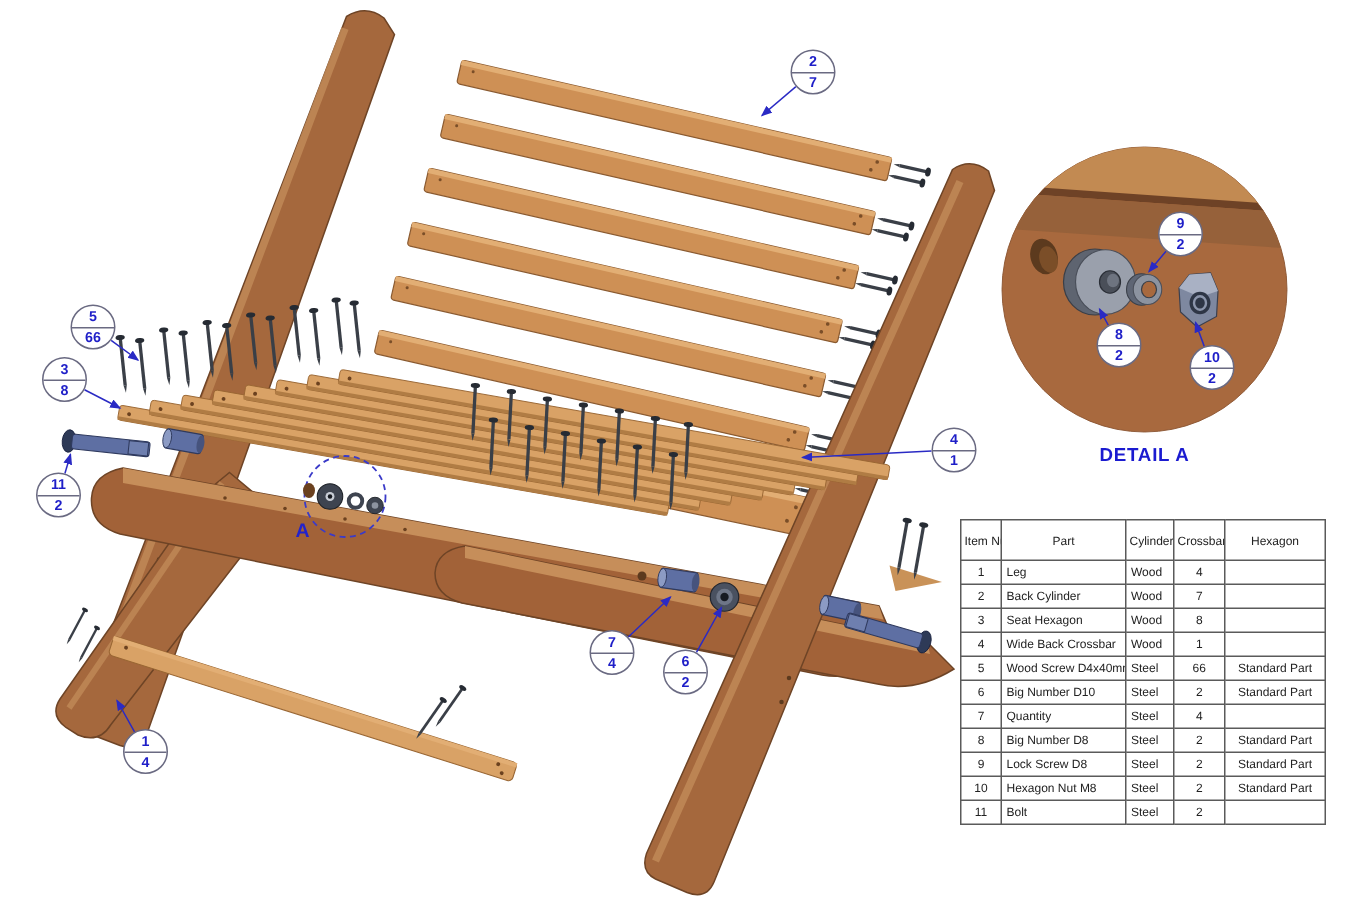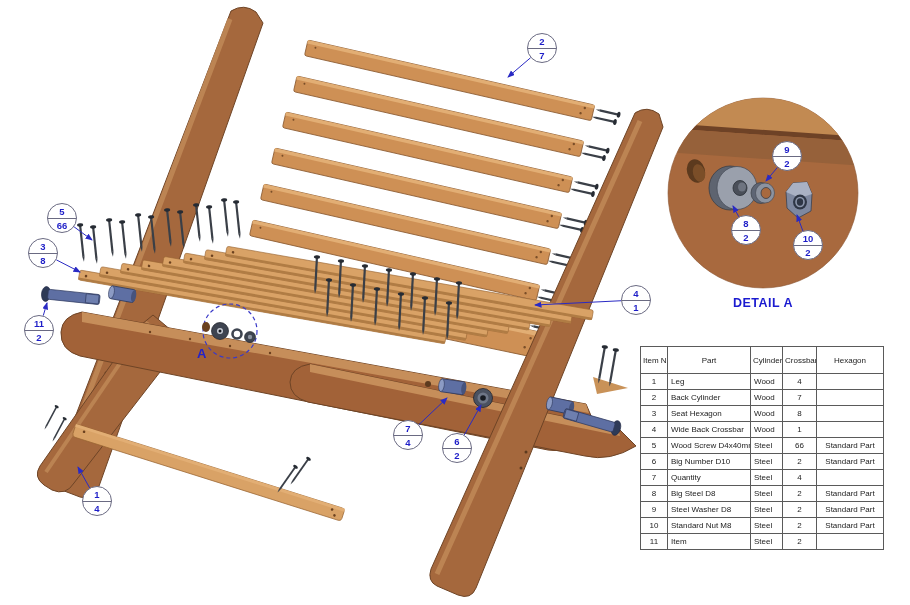--- a/index.html
+++ b/index.html
@@ -431,42 +431,42 @@
         </tr>
         <tr>
           <td class="c">7</td>
           <td class="l">Quantity</td>
           <td class="l">Steel</td>
           <td class="c">4</td>
           <td class="c"></td>
         </tr>
         <tr>
           <td class="c">8</td>
-          <td class="l">Big Steel D8</td>
+          <td class="l">Big Number D8</td>
           <td class="l">Steel</td>
           <td class="c">2</td>
           <td class="c">Standard Part</td>
         </tr>
         <tr>
           <td class="c">9</td>
-          <td class="l">Steel Washer  D8</td>
+          <td class="l">Lock Screw  D8</td>
           <td class="l">Steel</td>
           <td class="c">2</td>
           <td class="c">Standard Part</td>
         </tr>
         <tr>
           <td class="c">10</td>
-          <td class="l">Standard Nut M8</td>
+          <td class="l">Hexagon Nut M8</td>
           <td class="l">Steel</td>
           <td class="c">2</td>
           <td class="c">Standard Part</td>
         </tr>
         <tr>
           <td class="c">11</td>
-          <td class="l">Item</td>
+          <td class="l">Bolt</td>
           <td class="l">Steel</td>
           <td class="c">2</td>
           <td class="c"></td>
         </tr>
       </tbody>
   </table>
 
 </div>
 
 </body></html>

